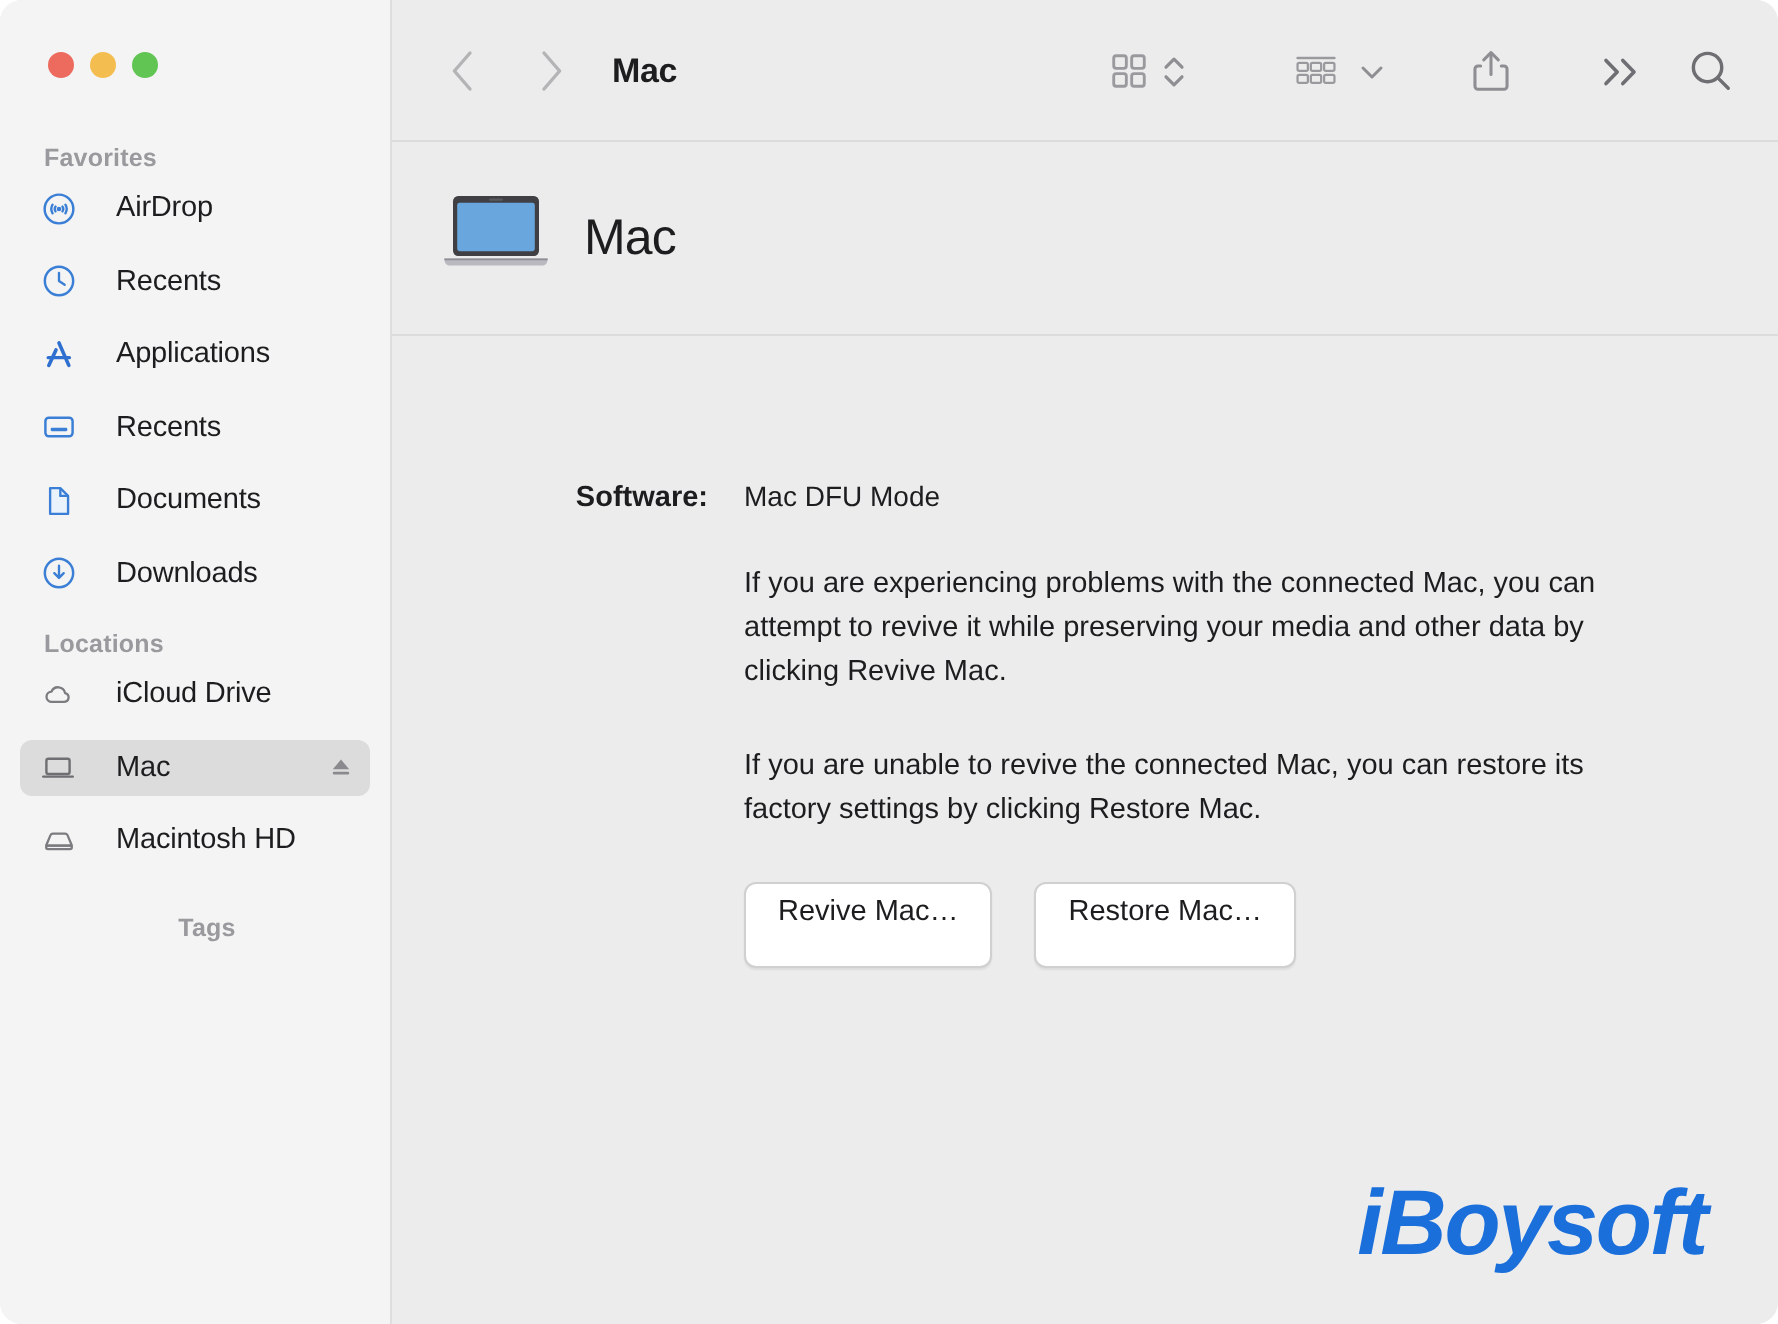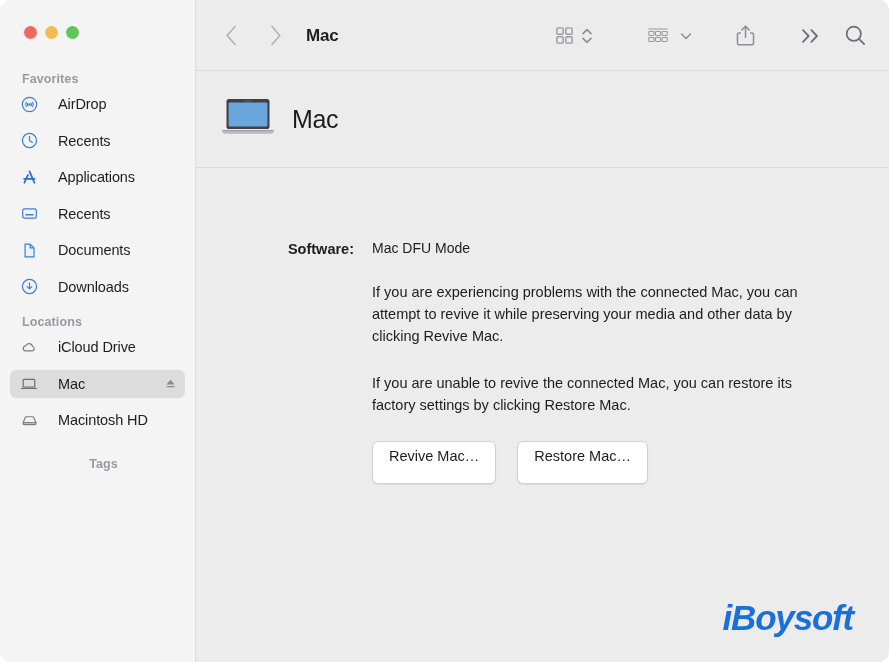--- a/index.html
+++ b/index.html
@@ -206,21 +206,21 @@
     padding: 6px 16px 18px;
     line-height: 17px;
     cursor: default;
   }
 
   
   #watermark {
     position: absolute;
     right: 36px;
     bottom: 24px;
-    font-size: 35px;
+    font-size: 46px;
     font-weight: 700;
     font-style: italic;
     color: #1a6fdb;
     letter-spacing: -1.2px;
     user-select: none;
   }
 </style>
 </head>
 <body>
 

